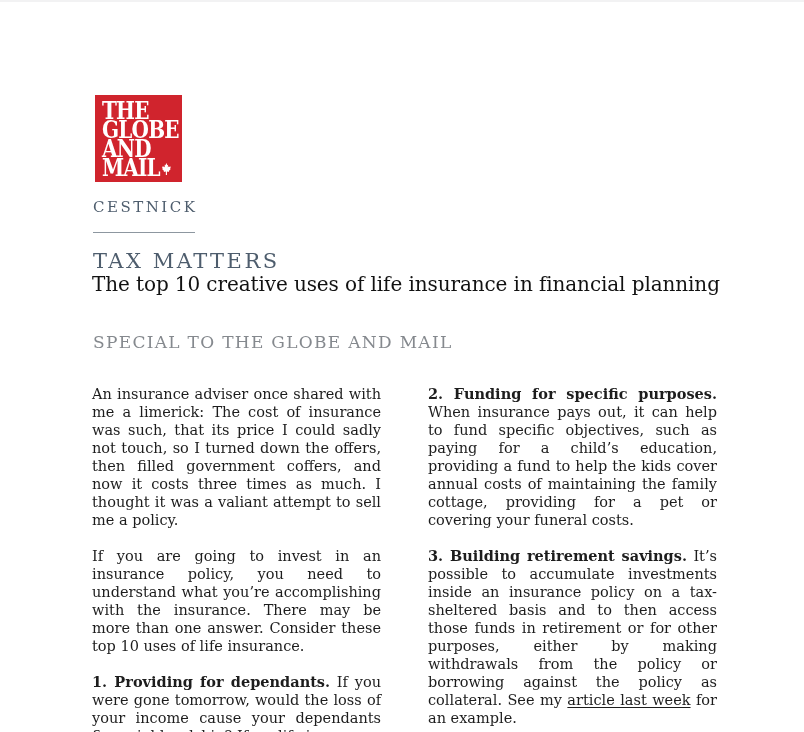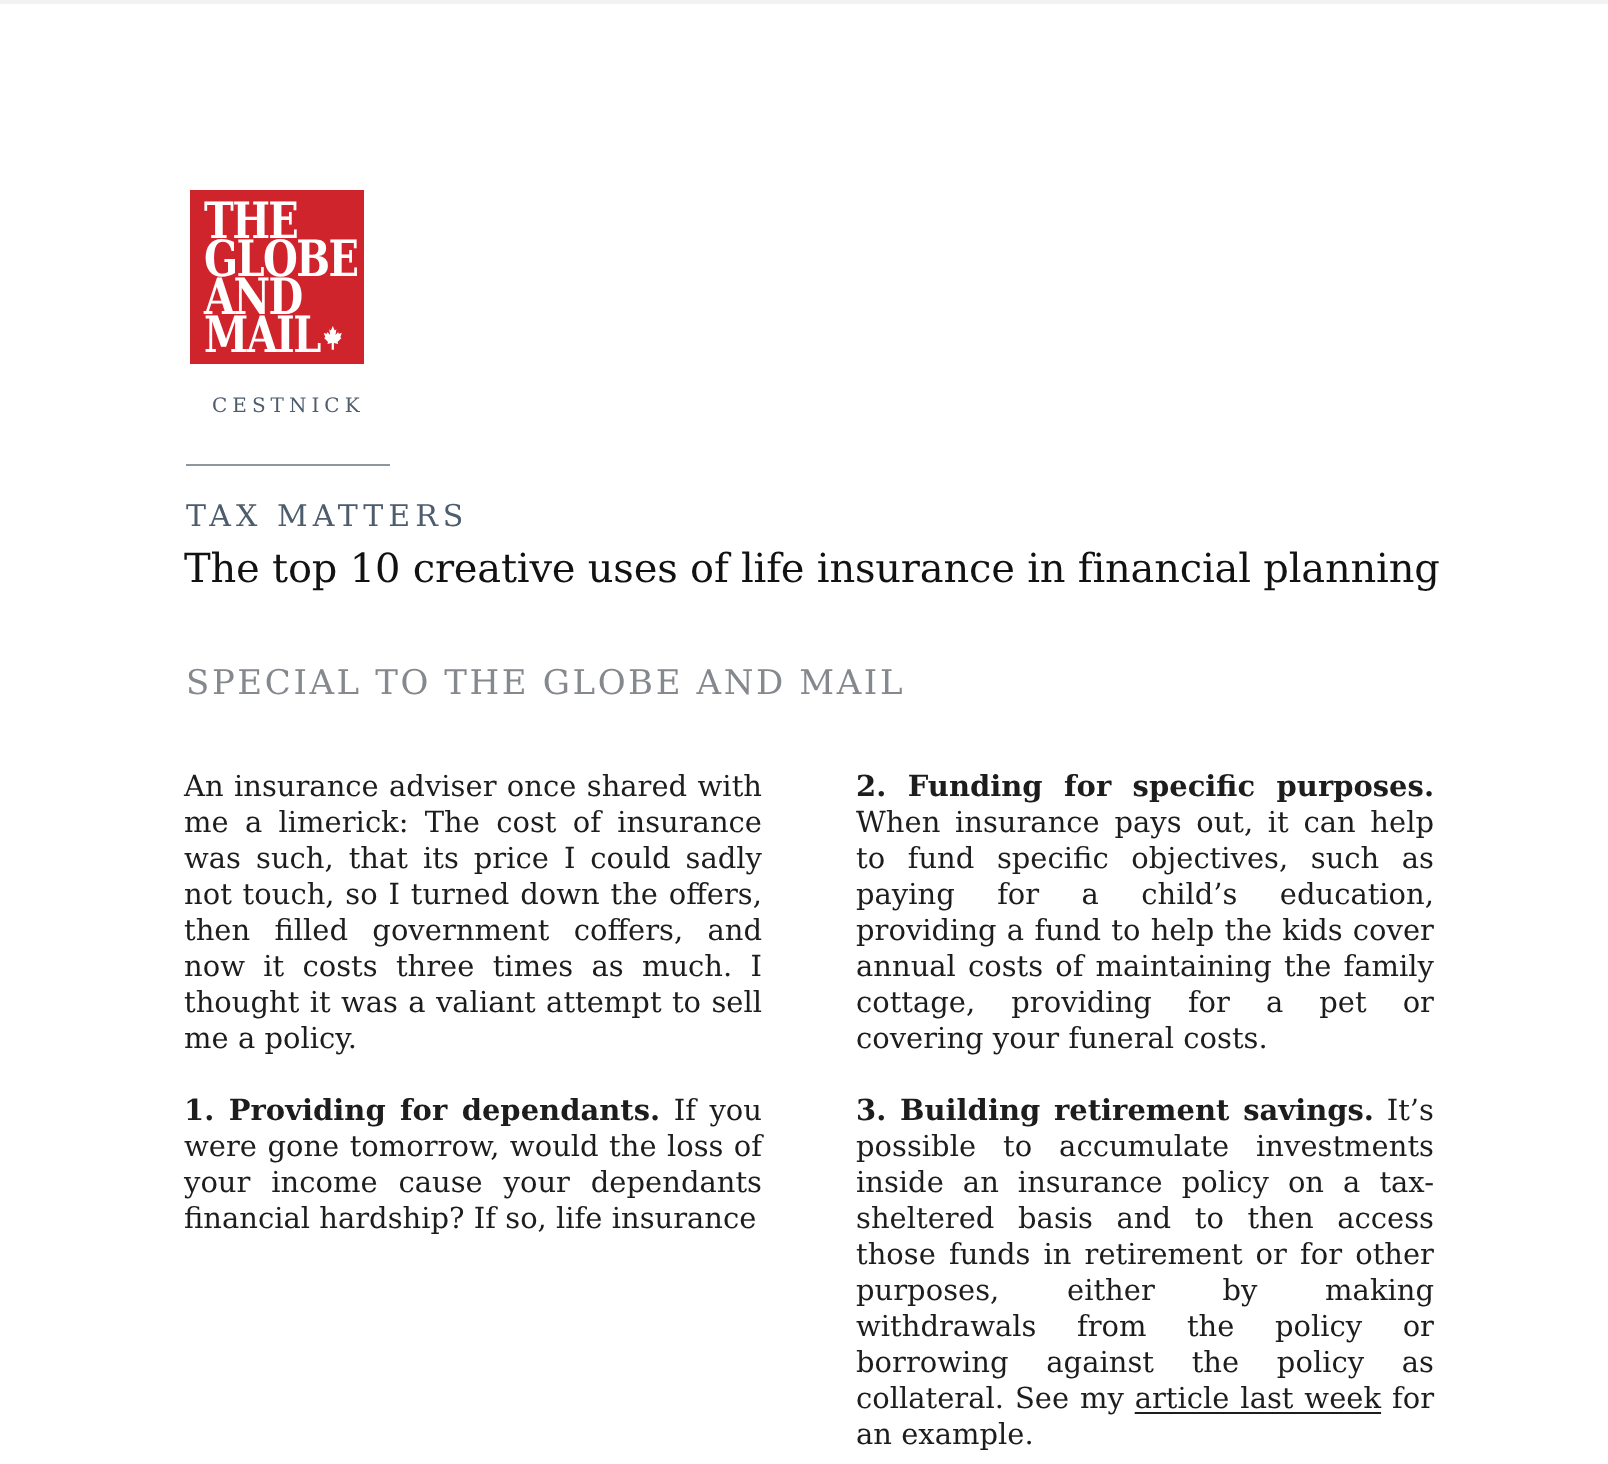--- a/index.html
+++ b/index.html
@@ -19,29 +19,29 @@
     padding:6px 0 0 7px;box-sizing:border-box;cursor:pointer;
   }
   .logo-line{
     font-weight:bold;font-size:25px;line-height:19px;
     letter-spacing:-1px;white-space:nowrap;
     transform:scaleX(.8);transform-origin:0 50%;
   }
   .logo-line .leaf{display:inline-block;width:13px;height:13px;margin-left:2px;vertical-align:baseline;}
   .author{
     position:absolute;left:93px;top:196px;
-    font-size:10px;letter-spacing:2.5px;color:var(--slate,#4e5d6d);margin-left:13px;
+    font-size:15px;letter-spacing:2.5px;color:var(--slate,#4e5d6d);
   }
   .divider{
     position:absolute;left:93px;top:230px;width:102px;margin:0;
     border:none;border-top:1px solid #8d97a0;
   }
   .section{
     position:absolute;left:93px;top:247px;
-    font-size:15px;letter-spacing:2.5px;color:var(--slate,#4e5d6d);
+    font-size:21px;letter-spacing:2.5px;color:var(--slate,#4e5d6d);
   }
   
   h1.headline{
     position:absolute;left:92px;top:268px;width:640px;margin:0;
     font-size:20px;line-height:28px;font-weight:normal;color:#121212;
     letter-spacing:-0.1px;
   }
   .byline{
     position:absolute;left:93px;top:330px;
     font-size:17px;letter-spacing:1.3px;color:var(--byline-gray,#85898e);
@@ -83,20 +83,21 @@
   <div class="author">CESTNICK</div>
   <hr class="divider">
   <div class="section">TAX MATTERS</div>
 
   <h1 class="headline">The top 10 creative uses of life insurance in financial planning</h1>
   <div class="byline">SPECIAL TO THE GLOBE AND MAIL</div>
 
   <div class="columns">
     <div class="col">
         <p><span class="seg">An insurance adviser once shared with me a limerick: The cost of insurance was such, that its price I could sadly not touch, so I turned down the offers, then filled government coffers, and now it costs three times as much. I thought it was a valiant attempt to sell me a policy.</span></p>
+        <p><span class="seg">If you are going to invest in an insurance policy, you need to understand what you’re accomplishing with the insurance. There may be more than one answer. Consider these top 10 uses of life insurance.</span></p>
         <p><span class="seg bold">1. Providing for dependants.</span><span class="seg"> If you were gone tomorrow, would the loss of your income cause your dependants financial hardship? If so, life insurance</span></p>
       </div>
     <div class="col">
         <p><span class="seg bold">2. Funding for specific purposes.</span><span class="seg"> When insurance pays out, it can help to fund specific objectives, such as paying for a child’s education, providing a fund to help the kids cover annual costs of maintaining the family cottage, providing for a pet or covering your funeral costs.</span></p>
         <p><span class="seg bold">3. Building retirement savings.</span><span class="seg"> It’s possible to accumulate investments inside an insurance policy on a tax-sheltered basis and to then access those funds in retirement or for other purposes, either by making withdrawals from the policy or borrowing against the policy as collateral. See my </span><a class="seg link" href="#">article last week</a><span class="seg"> for an example.</span></p>
       </div>
   </div>
 
 </div>
 

